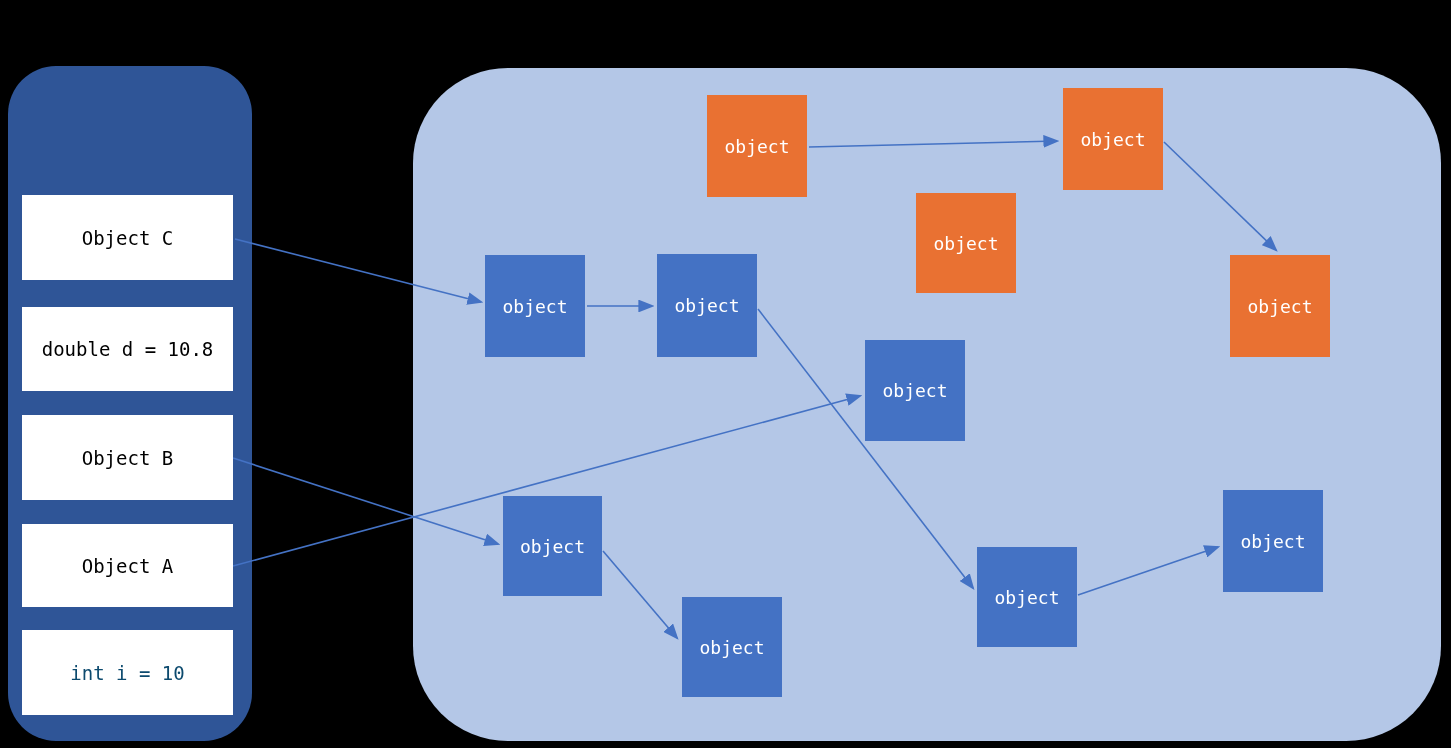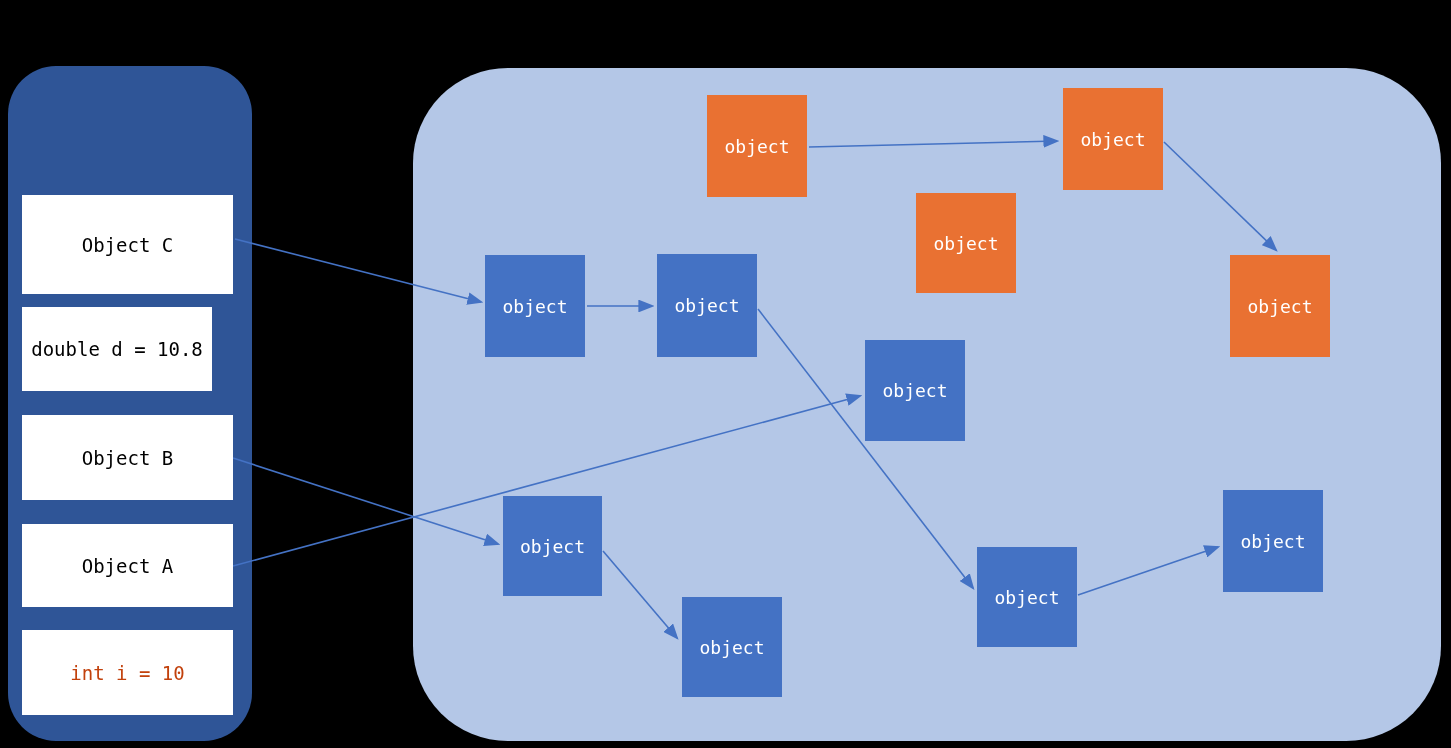--- a/index.html
+++ b/index.html
@@ -60,25 +60,25 @@
         <line x1="233" y1="458" x2="498" y2="544" stroke="#4472C4" stroke-width="1.6" marker-end="url(#arrowhead)"></line>
         <line x1="233" y1="566" x2="860" y2="396" stroke="#4472C4" stroke-width="1.6" marker-end="url(#arrowhead)"></line>
         <line x1="587" y1="306" x2="652" y2="306" stroke="#4472C4" stroke-width="1.6" marker-end="url(#arrowhead)"></line>
         <line x1="758" y1="309" x2="973" y2="588" stroke="#4472C4" stroke-width="1.6" marker-end="url(#arrowhead)"></line>
         <line x1="603" y1="551" x2="677" y2="638" stroke="#4472C4" stroke-width="1.6" marker-end="url(#arrowhead)"></line>
         <line x1="1078" y1="595" x2="1218" y2="547" stroke="#4472C4" stroke-width="1.6" marker-end="url(#arrowhead)"></line>
         <line x1="809" y1="147" x2="1057" y2="141" stroke="#4472C4" stroke-width="1.6" marker-end="url(#arrowhead)"></line>
         <line x1="1164" y1="142" x2="1276" y2="250" stroke="#4472C4" stroke-width="1.6" marker-end="url(#arrowhead)"></line>
       </g>
   </svg>
-<div class="stack-box" style="left: 22px; top: 195px; width: 211px; height: 99px; background: rgb(255, 255, 255); color: rgb(0, 0, 0); z-index: 3;">Object C</div>
-    <div class="stack-box" style="left: 22px; top: 307px; width: 190px; height: 84px; background: rgb(255, 255, 255); color: rgb(0, 0, 0); z-index: 3;">double d = 10.8</div>
+<div class="stack-box" style="left: 22px; top: 195px; width: 211px; height: 85px; background: rgb(255, 255, 255); color: rgb(0, 0, 0); z-index: 3;">Object C</div>
+    <div class="stack-box" style="left: 22px; top: 307px; width: 211px; height: 84px; background: rgb(255, 255, 255); color: rgb(0, 0, 0); z-index: 3;">double d = 10.8</div>
     <div class="stack-box" style="left: 22px; top: 524px; width: 211px; height: 83px; background: rgb(255, 255, 255); color: rgb(0, 0, 0); z-index: 3;">Object A</div>
     <div class="stack-box" style="left: 22px; top: 415px; width: 211px; height: 85px; background: rgb(255, 255, 255); color: rgb(0, 0, 0); z-index: 3;">Object B</div>
-    <div class="stack-box" style="left: 22px; top: 630px; width: 211px; height: 85px; background: rgb(255, 255, 255); color: #c2410c; z-index: 3;">int i = 10</div>
+    <div class="stack-box" style="left: 22px; top: 630px; width: 211px; height: 85px; background: rgb(255, 255, 255); color: #0c4a6e; z-index: 3;">int i = 10</div>
     <div class="heap-object" style="left: 485px; top: 255px; width: 100px; height: 102px; background: rgb(68, 114, 196); color: rgb(255, 255, 255);">object</div>
     <div class="heap-object" style="left: 657px; top: 254px; width: 100px; height: 103px; background: rgb(68, 114, 196); color: rgb(255, 255, 255);">object</div>
     <div class="heap-object" style="left: 865px; top: 340px; width: 100px; height: 101px; background: rgb(68, 114, 196); color: rgb(255, 255, 255);">object</div>
     <div class="heap-object" style="left: 503px; top: 496px; width: 99px; height: 100px; background: rgb(68, 114, 196); color: rgb(255, 255, 255);">object</div>
     <div class="heap-object" style="left: 682px; top: 597px; width: 100px; height: 100px; background: rgb(68, 114, 196); color: rgb(255, 255, 255);">object</div>
     <div class="heap-object" style="left: 977px; top: 547px; width: 100px; height: 100px; background: rgb(68, 114, 196); color: rgb(255, 255, 255);">object</div>
     <div class="heap-object" style="left: 1223px; top: 490px; width: 100px; height: 102px; background: rgb(68, 114, 196); color: rgb(255, 255, 255);">object</div>
     <div class="heap-object" style="left: 707px; top: 95px; width: 100px; height: 102px; background: rgb(233, 113, 50); color: rgb(255, 255, 255);">object</div>
     <div class="heap-object" style="left: 1063px; top: 88px; width: 100px; height: 102px; background: rgb(233, 113, 50); color: rgb(255, 255, 255);">object</div>
     <div class="heap-object" style="left: 916px; top: 193px; width: 100px; height: 100px; background: rgb(233, 113, 50); color: rgb(255, 255, 255);">object</div>

